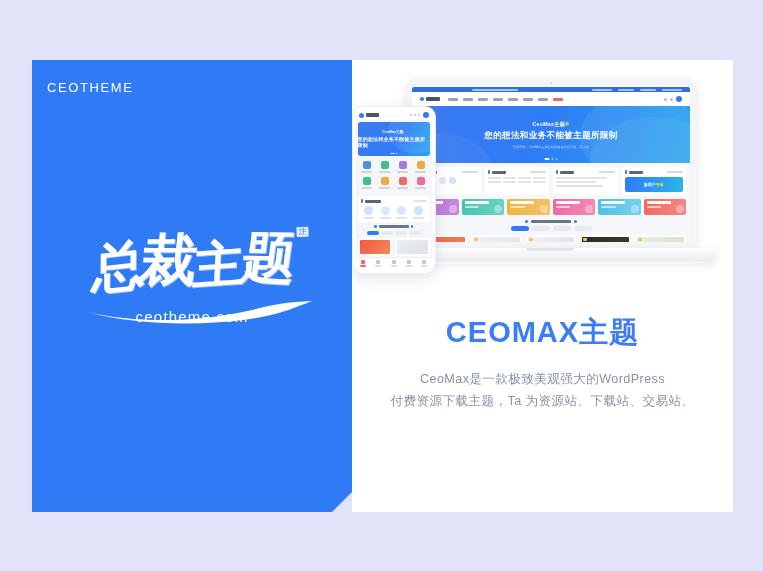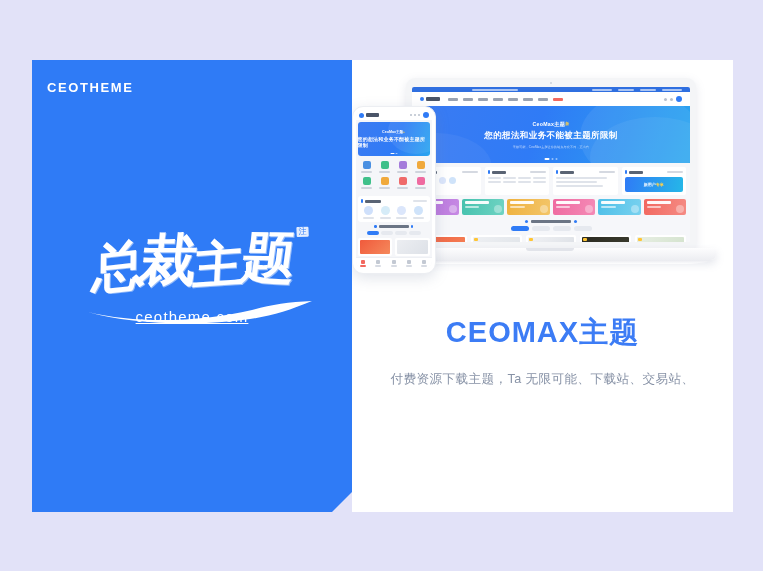--- a/index.html
+++ b/index.html
@@ -19,21 +19,21 @@
   
   #blue-panel{
     position:absolute;left:0;top:0;width:320px;height:452px;
     background:#2f7bf6;
     clip-path:polygon(0 0,100% 0,100% 432px,300px 100%,0 100%);
     overflow:hidden;
   }
   #brand-label{
     position:absolute;left:15px;top:20px;
     color:#ffffff;font-size:13px;letter-spacing:1.6px;
-    font-weight:700;white-space:nowrap;
+    font-weight:400;white-space:nowrap;
   }
   
   #logo-wrap{
     position:absolute;left:0;right:0;top:175px;
     text-align:center;
   }
   #logo-cn{
     position:relative;display:inline-block;
     color:#ffffff;
     font-family:"DejaVu Serif","Liberation Serif",serif;
@@ -57,21 +57,21 @@
   }
   
   #logo-swoosh{
     position:absolute;left:50%;top:238px;
     width:232px;height:26px;margin-left:-108px;
     pointer-events:none;
   }
   #logo-url{
     position:absolute;left:0;right:0;top:248px;
     text-align:center;color:#ffffff;
-    font-size:15px;letter-spacing:1.2px;font-weight:400;text-decoration:underline;
+    font-size:15px;letter-spacing:1.2px;font-weight:400;
   }
 
   
   #white-panel{
     position:absolute;left:320px;top:0;width:381px;height:452px;
     background:#ffffff;overflow:hidden;
   }
 
   
   #mockup{position:absolute;left:0;top:18px;width:381px;height:205px;}
@@ -584,17 +584,18 @@
           </div>
 
         </div>
       </div>
 
     </div>
 
     <div id="headline">CEOMAX主题</div>
 
     <div id="desc">
-      <div>付费资源下载主题，Ta 无限可能、下载站、交易站、</div>
+      <div>CeoMax是一款极致美观强大的WordPress</div>
+      <div>付费资源下载主题，Ta 为资源站、下载站、交易站、</div>
     </div>
 
   </div>
 </div>
 
 </body></html>

